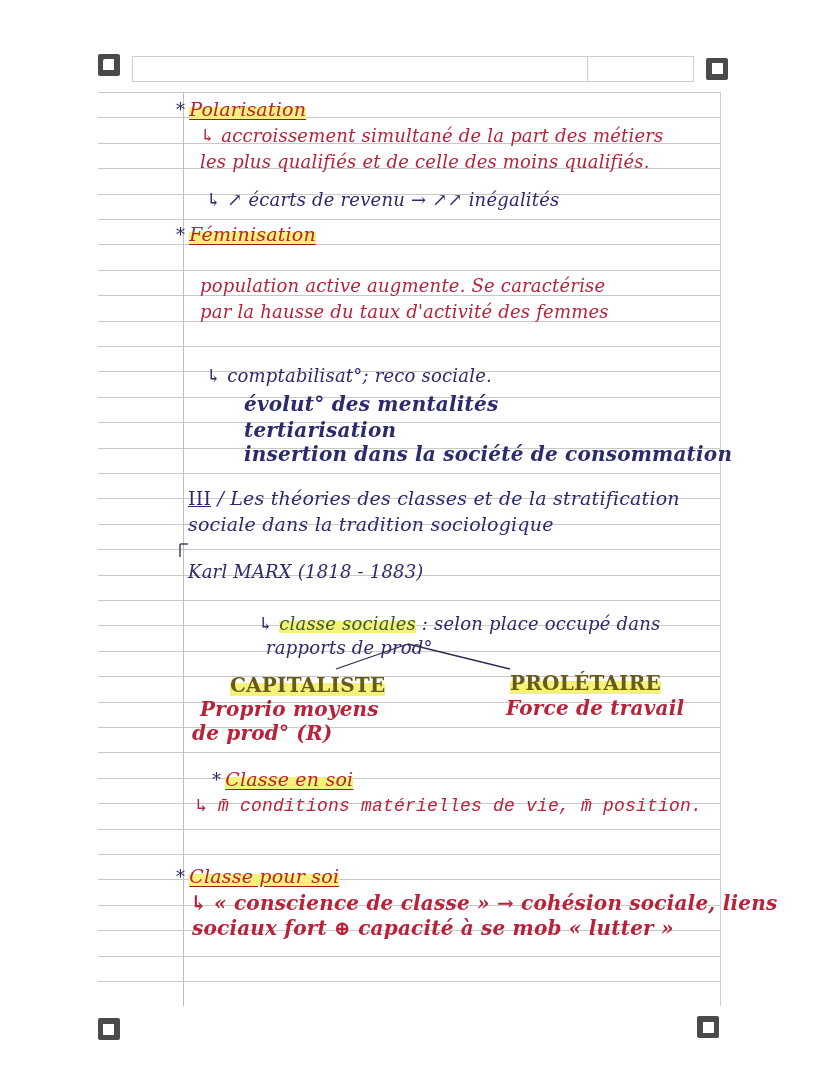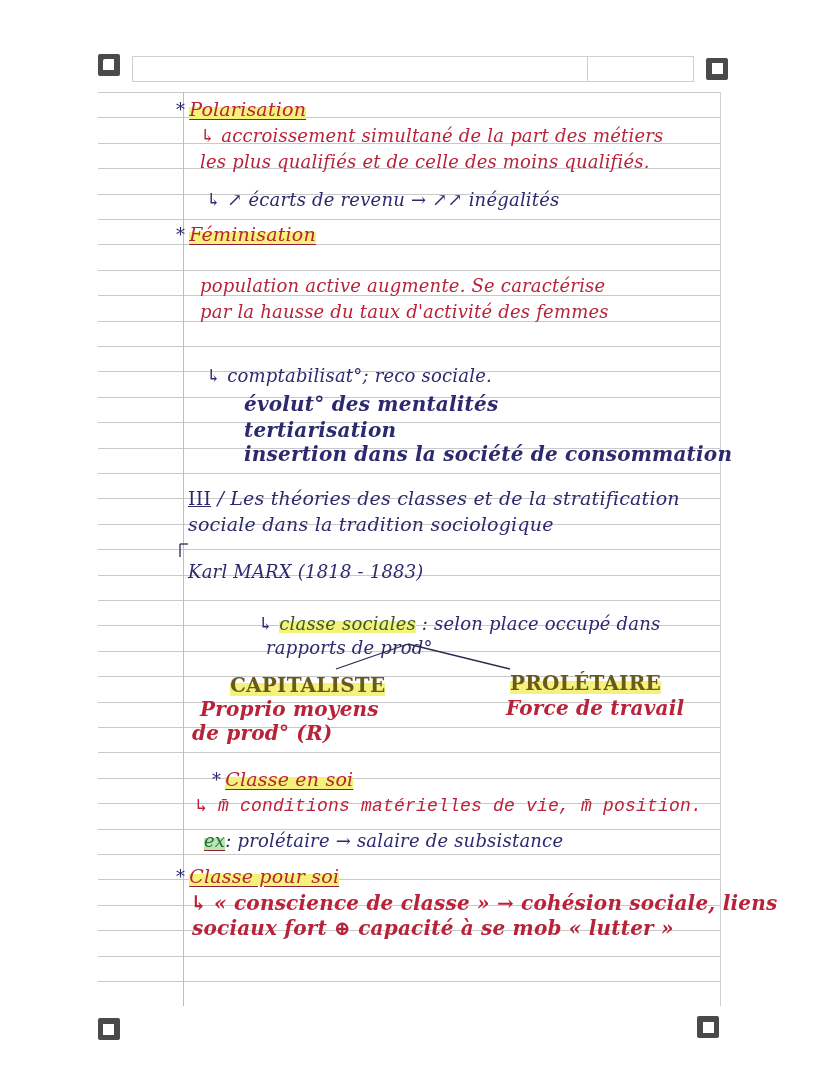--- a/index.html
+++ b/index.html
@@ -110,23 +110,20 @@
 
   <div class="hw small" style="left:510px; top:659px; font-style:normal; color:#6a5a1a;">
     <span class="hl">PROLÉTAIRE</span>
   </div>
   <div class="hw small red" style="left:506px; top:684px;">Force de travail</div>
 
   <div class="hw title" style="left:176px; top:756px;margin-left:36px;">
     <span class="star">*</span><span class="hl ul red">Classe en soi</span>
   </div>
   <div class="hw body red" style="left:196px; top:782px;font-family:Liberation Mono, monospace;">↳ m̄ conditions matérielles de vie, m̄ position.</div>
-  <div class="hw body blue" style="left:204px; top:806px;">
-    <span class="hl-green ul" style="color:#2a6a3a;">ex</span><span>: prolétaire → salaire de subsistance</span>
-  </div>
 
   <div class="hw small red" style="left:190px; top:879px;">↳ « conscience de classe » → cohésion sociale, liens</div>
   <div class="hw title" style="left:176px; top:853px;">
     <span class="star">*</span><span class="hl ul red">Classe pour soi</span>
   </div>
   <div class="hw small red" style="left:192px; top:904px;">sociaux fort ⊕ capacité à se mob « lutter »</div>
 
 </div>
 
 </body></html>

